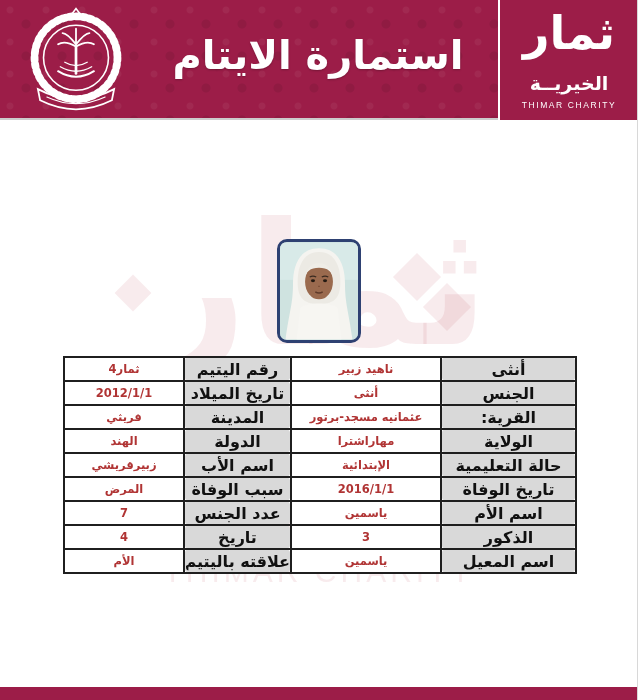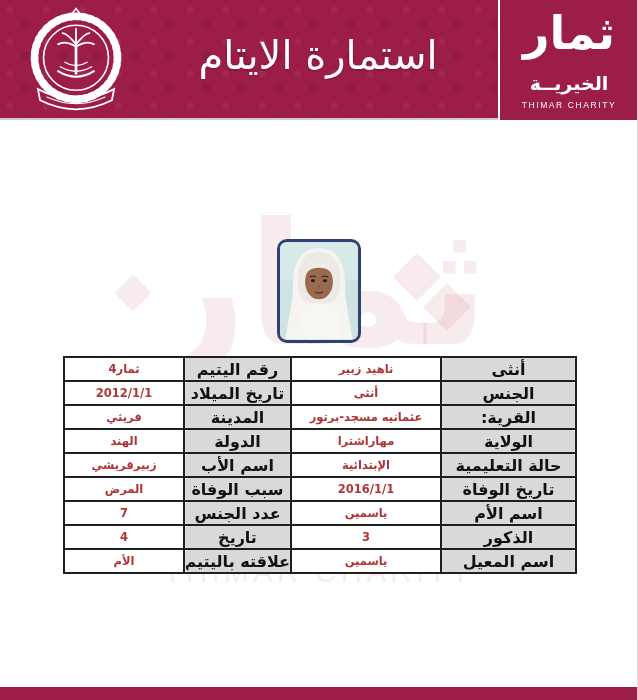--- a/index.html
+++ b/index.html
@@ -18,21 +18,21 @@
     background-image:
       radial-gradient(circle at 10px 10px, rgba(255,255,255,0.05) 3px, transparent 4px),
       radial-gradient(circle at 26px 24px, rgba(0,0,0,0.08) 4px, transparent 5px);
     background-size:36px 32px;
     border-bottom:2px solid #cccccc;
   }
   .emblem { position:absolute; left:20px; top:4px; width:112px; height:112px; }
   .header-title {
     position:absolute; top:0; left:140px; width:356px; height:110px;
     display:flex; align-items:center; justify-content:center;
-    color:#ffffff; font-size:40px; font-weight:normal;
+    color:#ffffff; font-size:40px; font-weight:bold;
     text-shadow:0 1px 2px rgba(0,0,0,0.25);
     direction:rtl;
   }
   .logo-block {
     position:absolute; top:0; right:0; width:140px; height:120px;
     background:#9c1d48; border-left:2px solid #ffffff;
     display:flex; flex-direction:column; align-items:center; justify-content:center;
     color:#ffffff; text-align:center;
   }
   .logo-arabic   { font-size:46px; font-weight:bold; line-height:1.0; direction:rtl; }

